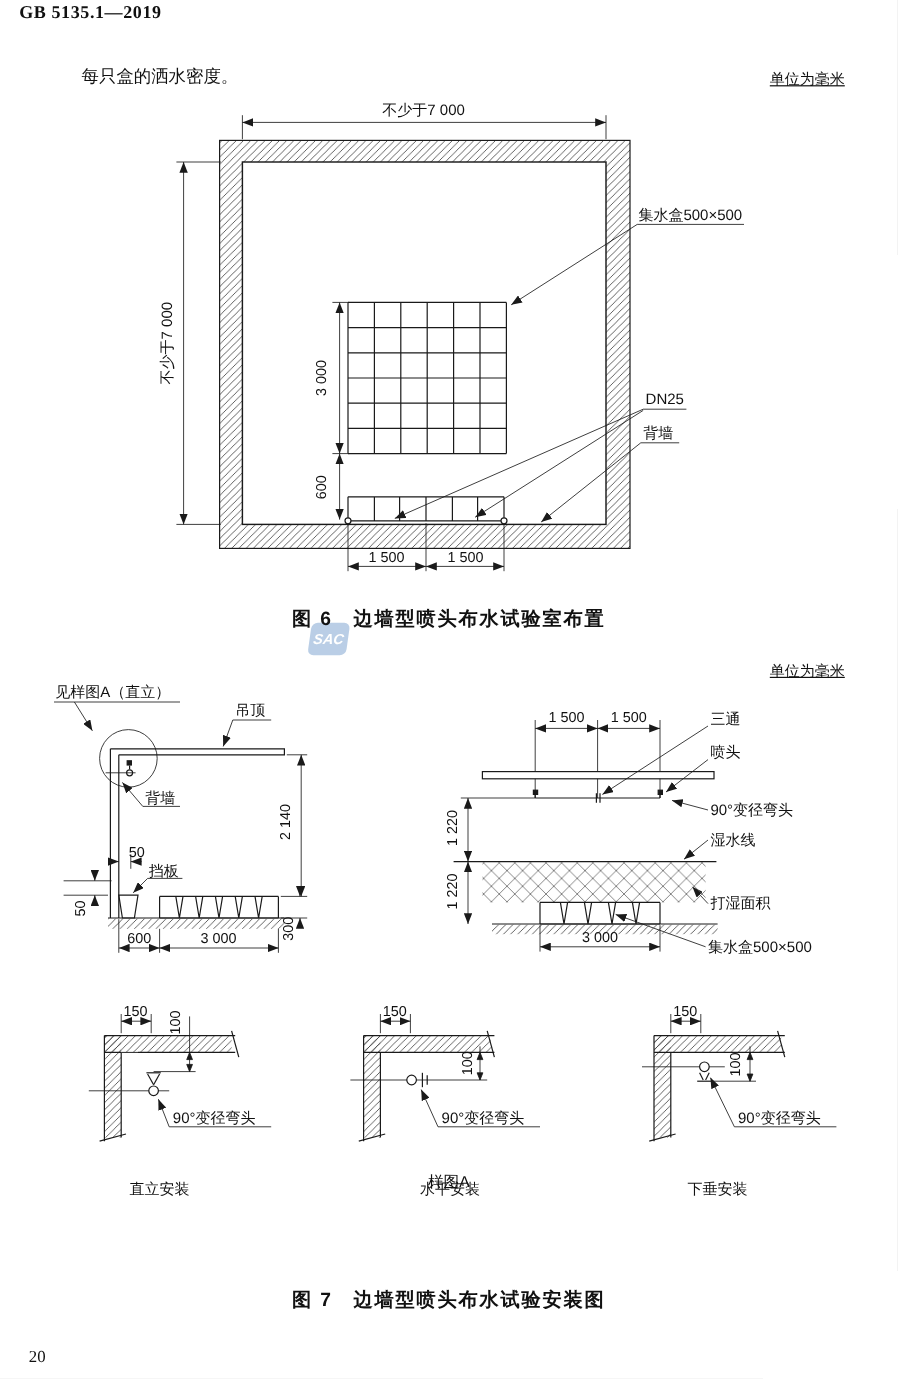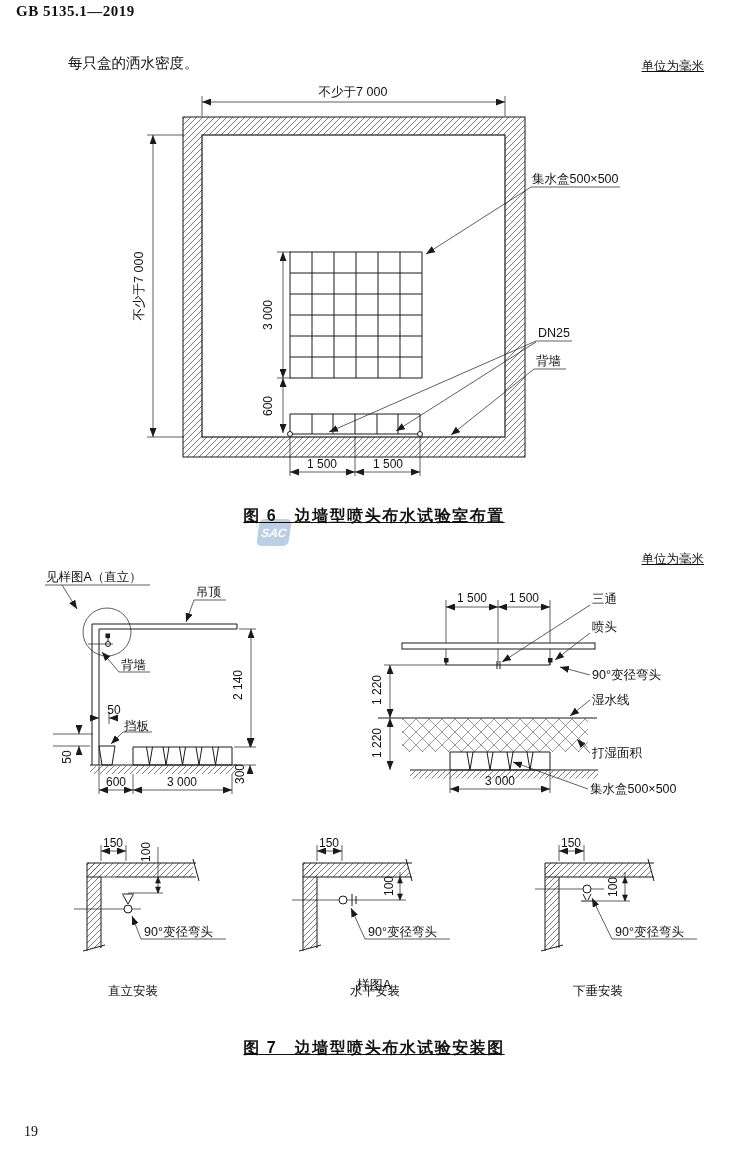--- a/index.html
+++ b/index.html
@@ -5,23 +5,23 @@
   html,body{margin:0;padding:0;background:#e8e8e8;}
   .page{position:relative;width:748px;height:1149px;background:#ffffff;margin:0 auto;
         font-family:"Liberation Sans",sans-serif;color:#111;overflow:hidden;}
   .hdr{position:absolute;left:16px;top:3px;font-size:15px;font-weight:bold;
        font-family:"Liberation Serif",serif;letter-spacing:.5px;}
   .intro{position:absolute;left:68px;top:36px;font-size:14.5px;margin-top:18px;}
   .unit{position:absolute;right:44px;font-size:12.5px;text-decoration:underline;}
   .unit1{top:58px;}
   .unit2{top:551px;}
   .cap{position:absolute;left:0;width:748px;text-align:center;font-weight:bold;
-       font-size:16px;letter-spacing:1.5px;z-index:2;text-decoration:underline;}
+       font-size:16px;letter-spacing:1.5px;z-index:2;}
   .cap6{top:506px;}
-  .cap7{top:1038px;text-align:center;}
+  .cap7{top:1073px;text-align:center;}
   .sample-label{position:absolute;left:0;width:748px;text-align:center;font-size:13px;top:976px;}
   .pagenum{position:absolute;left:24px;top:1124px;font-size:14px;font-family:"Liberation Serif",serif;}
   .watermark{position:absolute;left:258px;top:519px;width:32px;height:27px;border-radius:5px;
        background:#a9c3e0;opacity:.8;z-index:1;display:flex;align-items:center;justify-content:center;
        color:#fff;font-style:italic;font-weight:bold;font-size:12px;transform:skewX(-8deg);}
   svg{position:absolute;left:0;}
   svg text{font-family:"Liberation Sans",sans-serif;fill:#111;font-size:12px;}
   svg text.lbl{font-size:12.5px;}
   .stroke{stroke:#1a1a1a;stroke-width:1;fill:none;}
   .thin{stroke:#1a1a1a;stroke-width:.7;fill:none;}
@@ -387,15 +387,15 @@
         <line x1="612" y1="389" x2="697" y2="389"></line>
         <line x1="612" y1="389" x2="592" y2="348" marker-end="url(#a7)"></line>
       </g>
       <text x="615" y="386" class="lbl">90°变径弯头</text>
       <text x="598" y="445" text-anchor="middle" class="lbl">下垂安装</text>
     </g>
   </svg>
 
   <div class="sample-label">样图A</div>
   <div class="cap cap7">图 7　边墙型喷头布水试验安装图</div>
-  <div class="pagenum">19</div>
+  <div class="pagenum">20</div>
 
 </div>
 
 </body></html>

